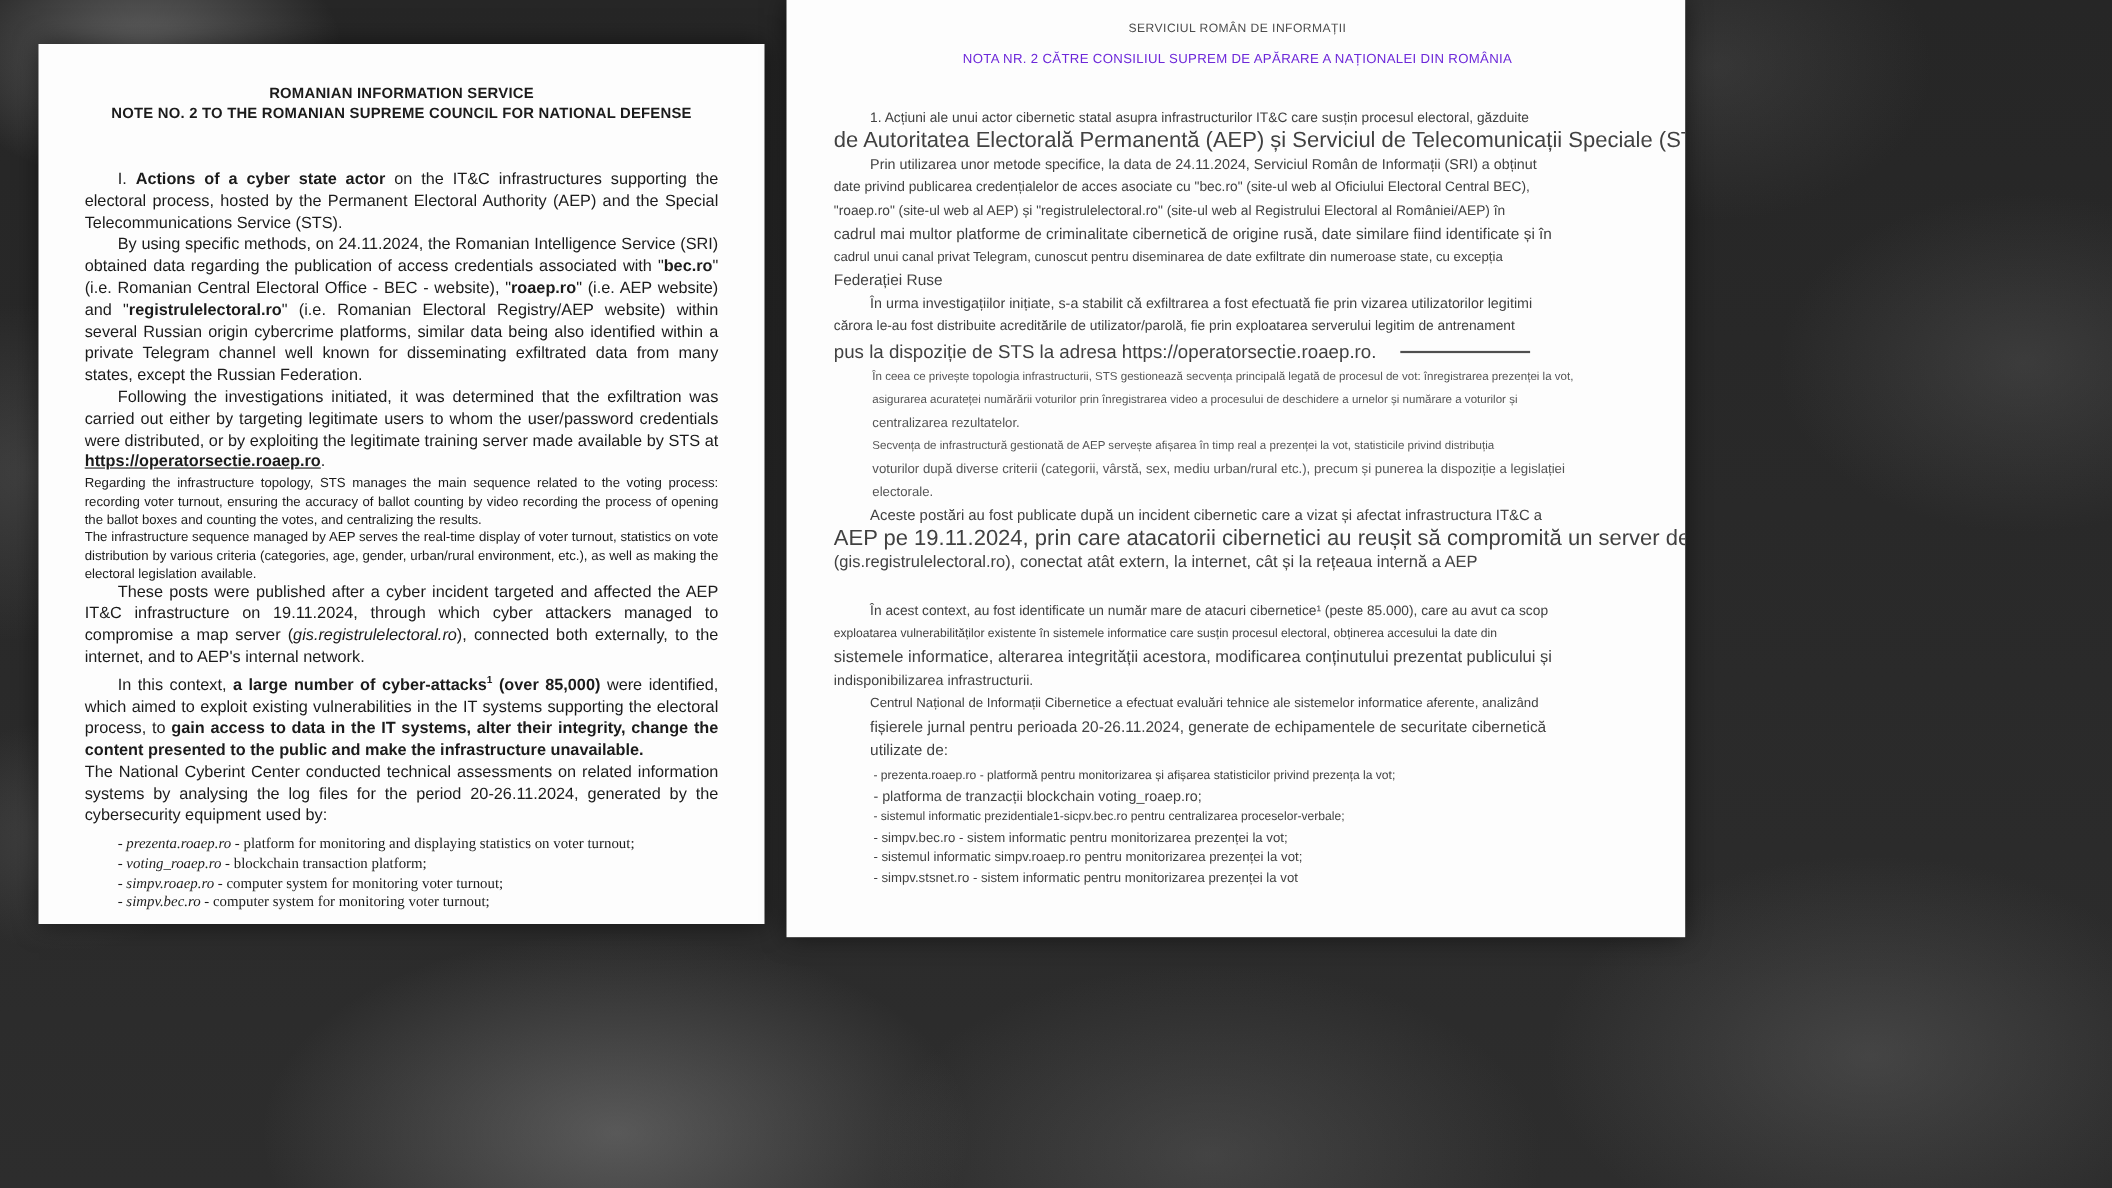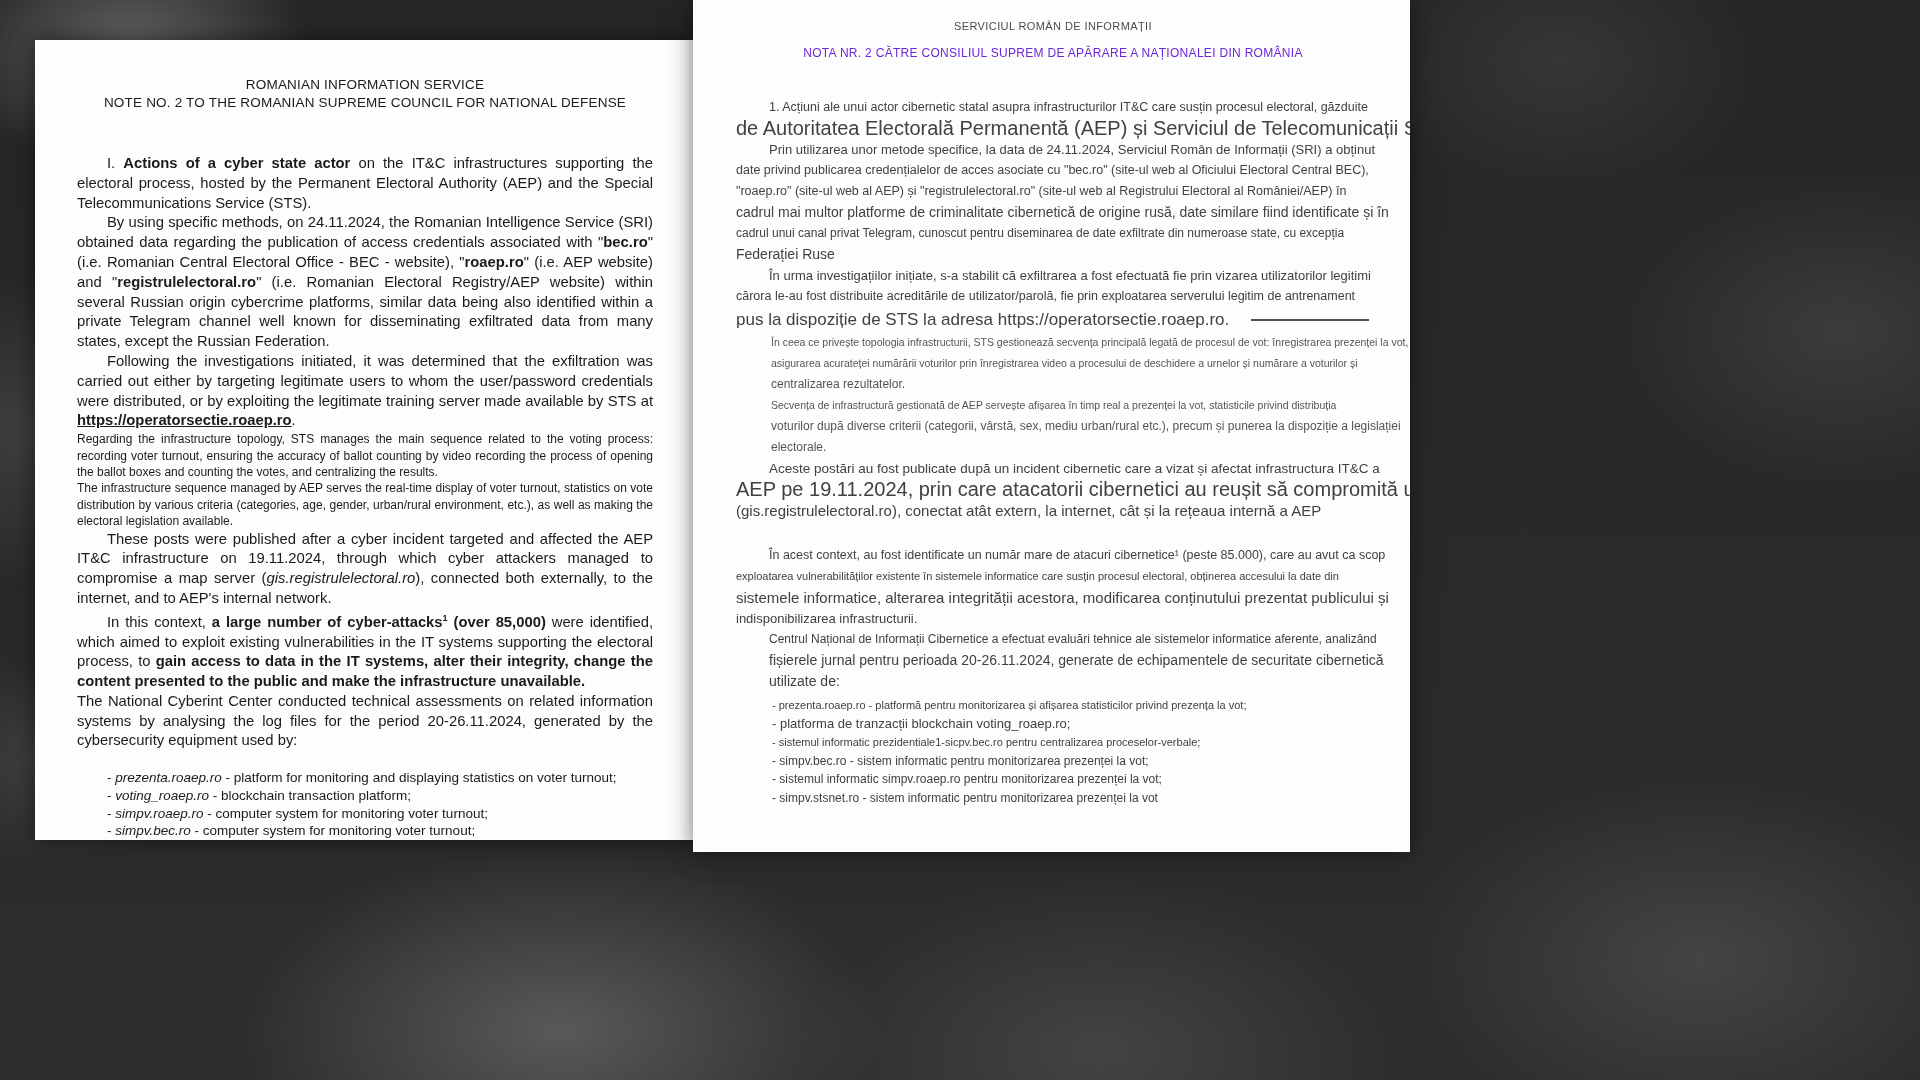--- a/index.html
+++ b/index.html
@@ -21,37 +21,37 @@
       linear-gradient(#262626,#2d2d2d);
   }
   .page{position:absolute;background:#fdfdfd;box-shadow:0 0 22px rgba(0,0,0,.55);}
   
   .page-left{
     left:35px;top:40px;width:660px;height:800px;
     padding:36px 42px 0 42px;box-sizing:border-box;overflow:hidden;
     color:#1b1b1b;
   }
   .lp-title,.lp-subtitle{
-    text-align:center;font-weight:400;font-size:13.5px;letter-spacing:.2px;line-height:18px;margin:0;
+    text-align:center;font-weight:700;font-size:13.5px;letter-spacing:.2px;line-height:18px;margin:0;
   }
   .lp-subtitle{margin-top:8px;}
   .lp p{margin:0;}
   .para{
     font-size:14.8px;line-height:19.8px;text-align:justify;text-indent:30px;margin-top:13px;
   }
   .para.first{margin-top:42px;}
   .para-small{
     font-size:12px;line-height:16.4px;text-align:justify;margin-left:32px;margin-top:9px;text-indent:0;
   }
   .block-indent{margin-left:30px;text-indent:0;}
-  .lp-list{margin:18px 0 0 30px;}
+  .lp-list{margin:6px 0 0 30px;font-family:Liberation Serif, serif;}
   .lp-li{font-size:13.5px;line-height:17.7px;}
   
   .page-right{
-    left:693px;top:0;width:717px;height:852px;
+    left:715px;top:0;width:817px;height:852px;
     padding:16px 40px 0 43px;box-sizing:border-box;overflow:hidden;
     color:#414141;
   }
   .rp-h1{font-size:11px;letter-spacing:.4px;text-align:center;line-height:20px;color:#4c4c4c;}
   .rp-h2{font-size:12px;letter-spacing:.3px;text-align:center;line-height:20px;margin-top:7px;color:#6d28d9;}
   .rl{line-height:21px;white-space:nowrap;}
   .ind{padding-left:33px;}
   .rblock{margin-left:35px;margin-right:6px;color:#555;}
   .f10{font-size:10.5px}.f11{font-size:11px}.f12{font-size:12px}.f125{font-size:12.5px}
   .f13{font-size:13px}.f135{font-size:13.5px}.f14{font-size:14px}.f15{font-size:15px}

